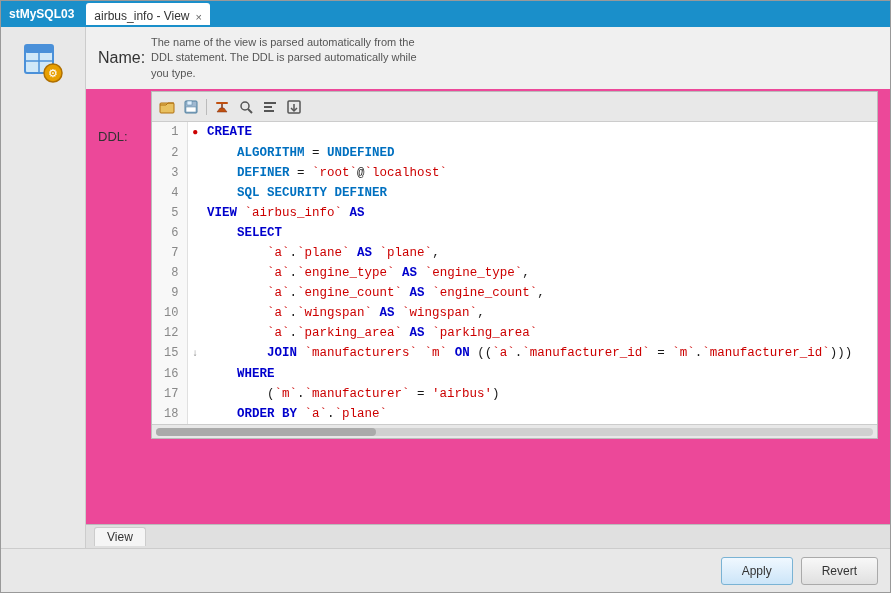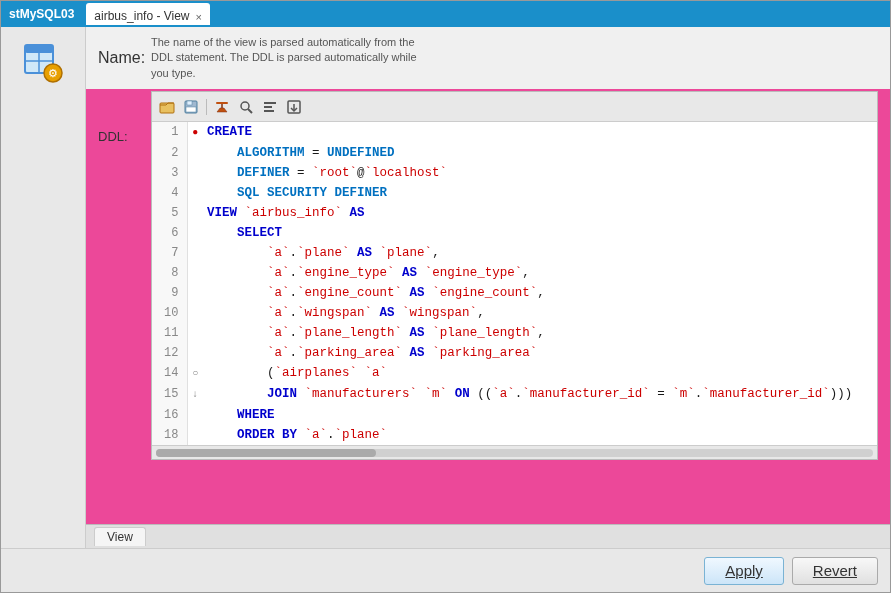--- a/index.html
+++ b/index.html
@@ -275,30 +275,29 @@
       justify-content: flex-end;
       align-items: center;
       padding: 8px 12px;
       background: #e8e8e8;
       border-top: 1px solid #ccc;
       gap: 8px;
       height: 44px;
     }
     .footer-btn {
       padding: 4px 20px;
-      font-size: 15px;
+      font-size: 12px;
       border: 1px solid #aaa;
       background: linear-gradient(to bottom, #f8f8f8, #e0e0e0);
       cursor: pointer;
       border-radius: 3px;
       color: #333;
       height: 28px;
       display: flex;
       align-items: center;
-      text-decoration: underline;
     }
     .footer-btn.primary {
       background: linear-gradient(to bottom, #f0f8ff, #cce5f8);
       border-color: #7ab3d4;
     }
   </style>
 </head>
 <body>
 
 <div class="title-bar">
@@ -429,43 +428,38 @@
     <td class="line-num">9</td>
     <td class="line-marker"></td>
     <td class="line-code">        <span class="val">`a`</span>.<span class="val">`engine_count`</span> <span class="kw">AS</span> <span class="val">`engine_count`</span>,</td>
   </tr>
                 <tr class="code-line">
     <td class="line-num">10</td>
     <td class="line-marker"></td>
     <td class="line-code">        <span class="val">`a`</span>.<span class="val">`wingspan`</span> <span class="kw">AS</span> <span class="val">`wingspan`</span>,</td>
   </tr>
                 <tr class="code-line">
-    <td class="line-num">11</td>
-    <td class="line-marker"></td>
-    <td class="line-code">        <span class="val">`a`</span>.<span class="val">`plane_length`</span> <span class="kw">AS</span> <span class="val">`plane_length`</span>,</td>
-  </tr>
-                <tr class="code-line">
     <td class="line-num">12</td>
     <td class="line-marker"></td>
     <td class="line-code">        <span class="val">`a`</span>.<span class="val">`parking_area`</span> <span class="kw">AS</span> <span class="val">`parking_area`</span></td>
-  </tr>
-                <tr class="code-line">
-    <td class="line-num">14</td>
-    <td class="line-marker"><span style="color:#888;font-size:10px;">○</span></td>
-    <td class="line-code">        (<span class="val">`airplanes`</span> <span class="val">`a`</span></td>
   </tr>
                 <tr class="code-line">
     <td class="line-num">15</td>
     <td class="line-marker"><span style="color:#888;font-size:10px;">↓</span></td>
     <td class="line-code">        <span class="kw">JOIN</span> <span class="val">`manufacturers`</span> <span class="val">`m`</span> <span class="kw">ON</span> ((<span class="val">`a`</span>.<span class="val">`manufacturer_id`</span> = <span class="val">`m`</span>.<span class="val">`manufacturer_id`</span>)))</td>
   </tr>
                 <tr class="code-line">
     <td class="line-num">16</td>
     <td class="line-marker"></td>
     <td class="line-code">    <span class="kw">WHERE</span></td>
+  </tr>
+                <tr class="code-line">
+    <td class="line-num">17</td>
+    <td class="line-marker"></td>
+    <td class="line-code">        (<span class="val">`m`</span>.<span class="val">`manufacturer`</span> = <span class="val">'airbus'</span>)</td>
   </tr>
                 <tr class="code-line">
     <td class="line-num">18</td>
     <td class="line-marker"></td>
     <td class="line-code">    <span class="kw">ORDER BY</span> <span class="val">`a`</span>.<span class="val">`plane`</span></td>
   </tr>
               </tbody>
           </table>
         </div>
 

